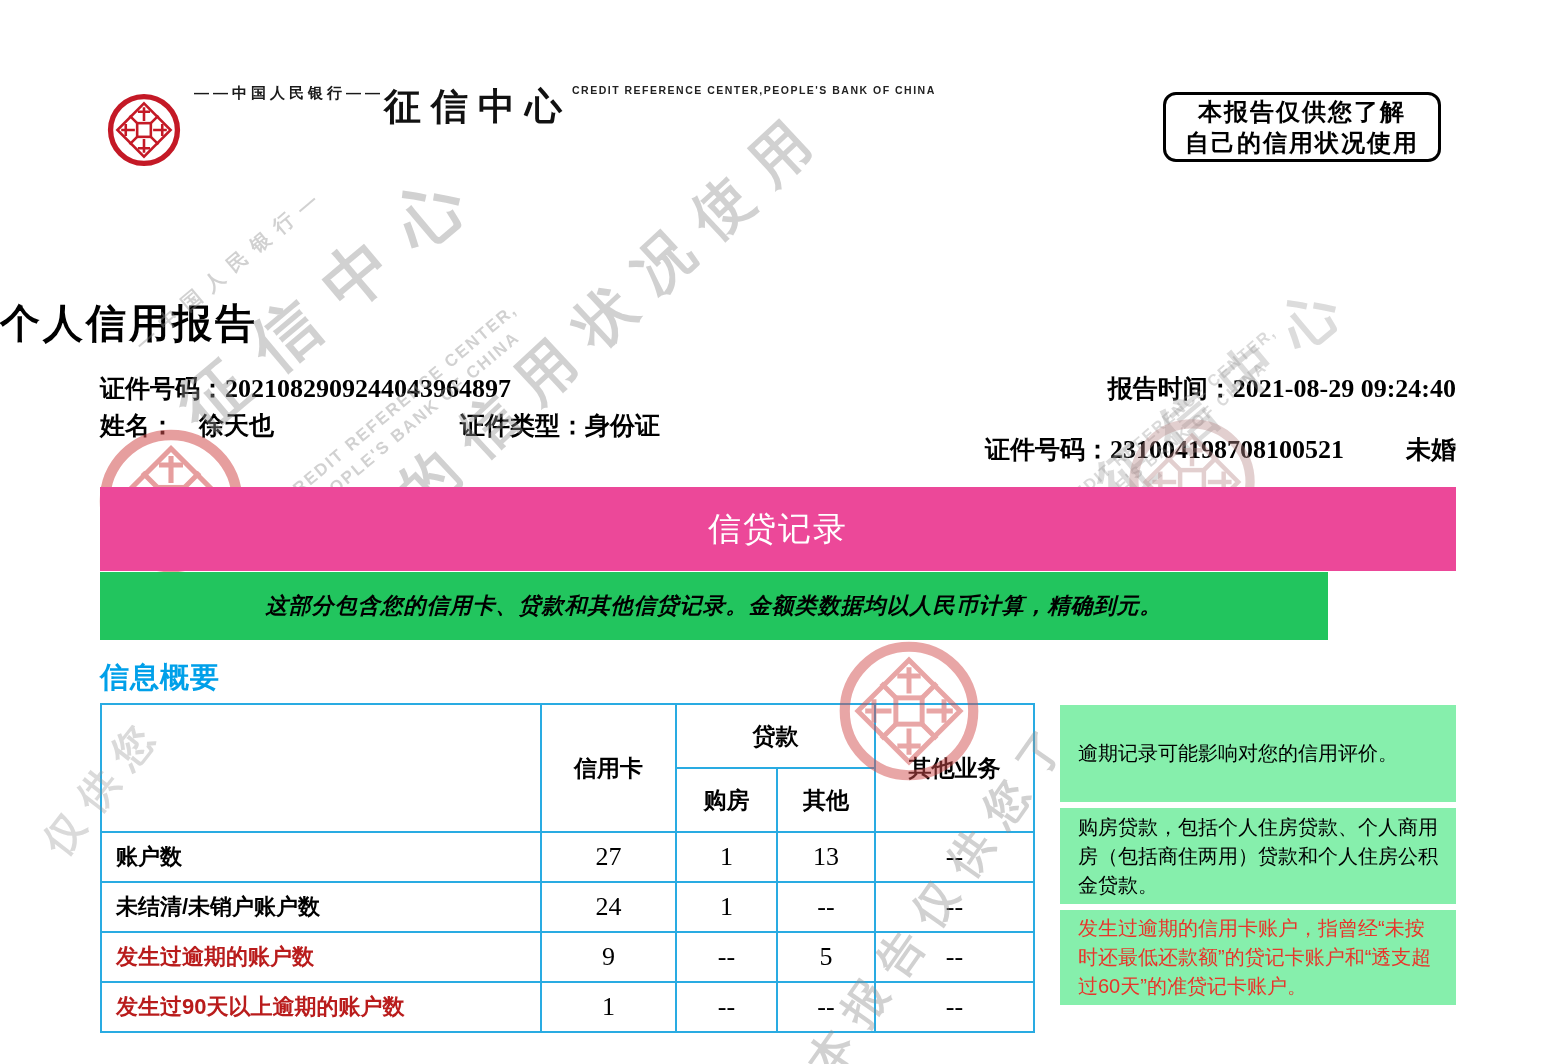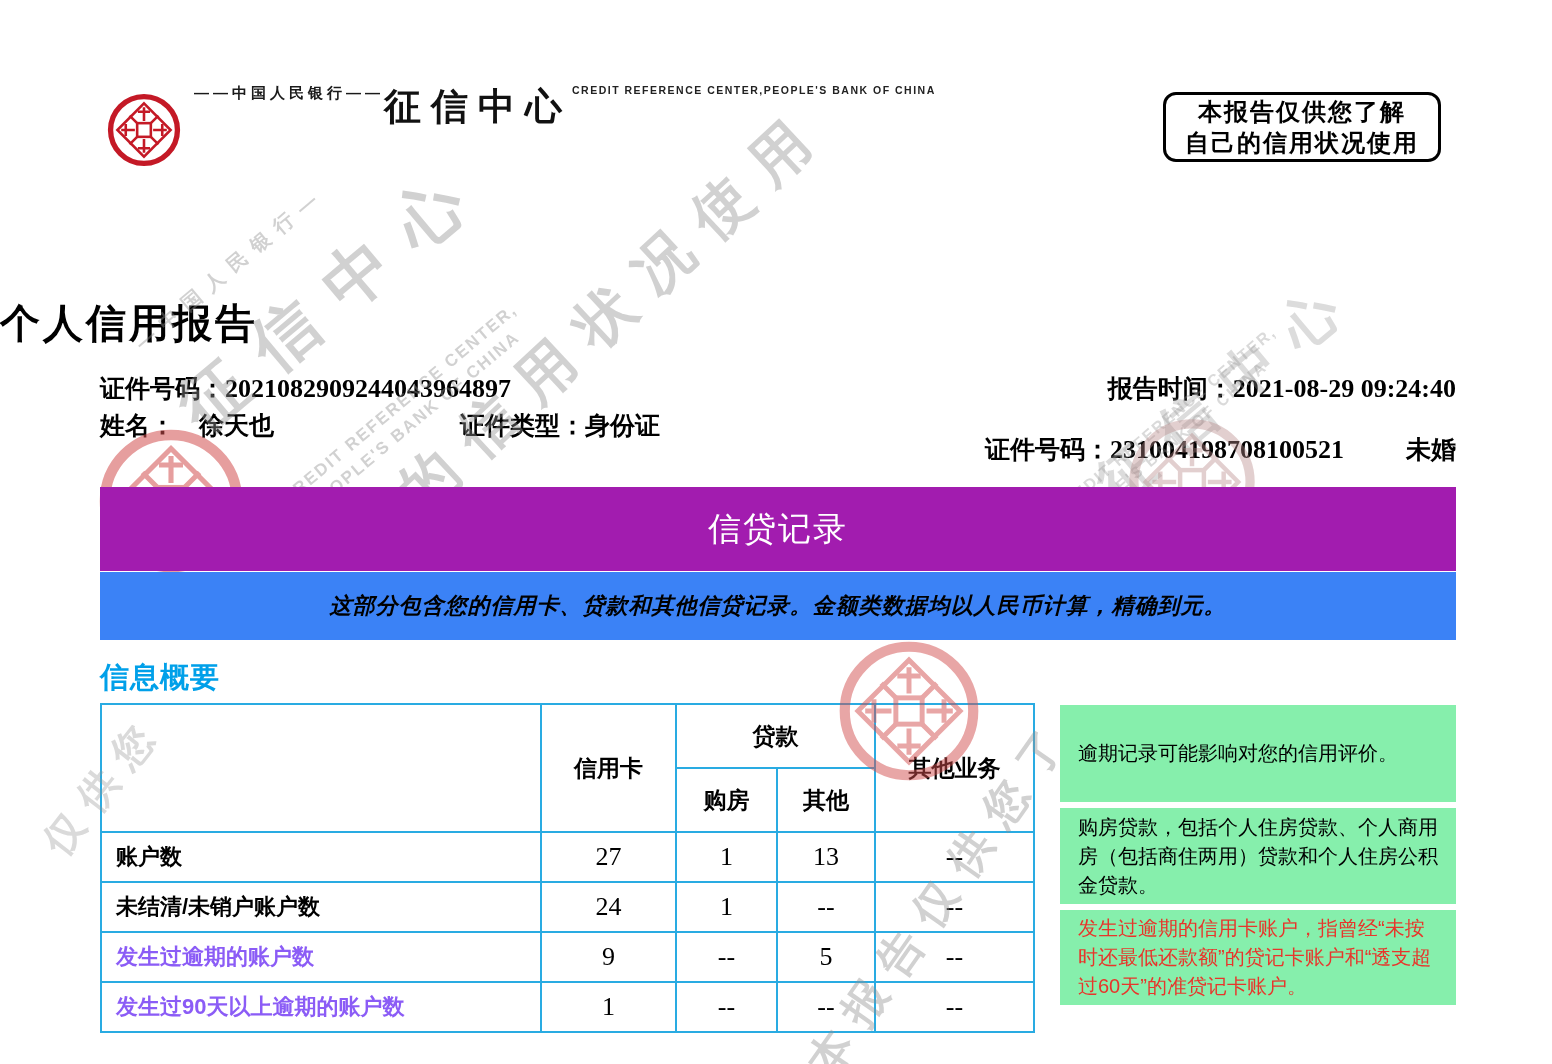--- a/index.html
+++ b/index.html
@@ -32,39 +32,39 @@
   .info-line { position:absolute; font-size:25px; font-weight:bold; z-index:2; white-space:nowrap; }
   .il-1l { left:100px; top:372px; }
   .il-1r { right:96px; top:372px; }
   .il-2a { left:100px; top:409px; }
   .il-2b { left:460px; top:409px; }
   .il-2c { right:96px; top:409px; display:flex; gap:62px;margin-top:24px; }
   .info-line .num { font-size:26px; }
 
   
   .banner { position:absolute; left:100px; top:487px; width:1356px; height:84px; z-index:10;
-    background:#a21caf; color:#fff; display:flex; align-items:center; justify-content:center;
+    background:#ec4899; color:#fff; display:flex; align-items:center; justify-content:center;
     font-size:33px; letter-spacing:2px; }
-  .subbar { position:absolute; left:100px; top:572px; width:1356px; height:68px; z-index:10;
-    background:#3b82f6; display:flex; align-items:center; justify-content:center;
+  .subbar { position:absolute; left:100px; top:572px; width:1228px; height:68px; z-index:10;
+    background:#22c55e; display:flex; align-items:center; justify-content:center;
     font-size:22px; font-weight:bold; font-style:italic; letter-spacing:1px; }
 
   .section-heading { position:absolute; left:100px; top:658px; z-index:2;
     font-size:29px; font-weight:bold; color:#00a0e9; letter-spacing:1px; }
 
   
   table.summary { position:absolute; left:100px; top:703px; z-index:1;
     border-collapse:collapse; table-layout:fixed; }
   table.summary th, table.summary td { border:2px solid #29abe2; background:transparent; }
   table.summary th { font-size:23px; font-weight:bold; text-align:center; }
   tr.h1 th, tr.h2 th { height:64px; }
   tr.r td { height:50px; }
   td.lbl { font-size:22px; font-weight:bold; text-align:left; padding-left:14px; }
   td.val { text-align:center; font-family:"Liberation Serif", serif; font-size:26px; }
-  tr.alert td.lbl { color:#8b5cf6; }
+  tr.alert td.lbl { color:#b91c1c; }
 
   
   .note { position:absolute; left:1060px; width:396px; background:#86efac; z-index:1;
     display:flex; align-items:center; padding:6px 18px;
     font-size:20px; line-height:29px; }
   .note-1 { top:705px; height:97px; }
   .note-2 { top:808px; height:96px; }
   .note-3 { top:910px; height:95px; color:#e8352b; }
 
   

